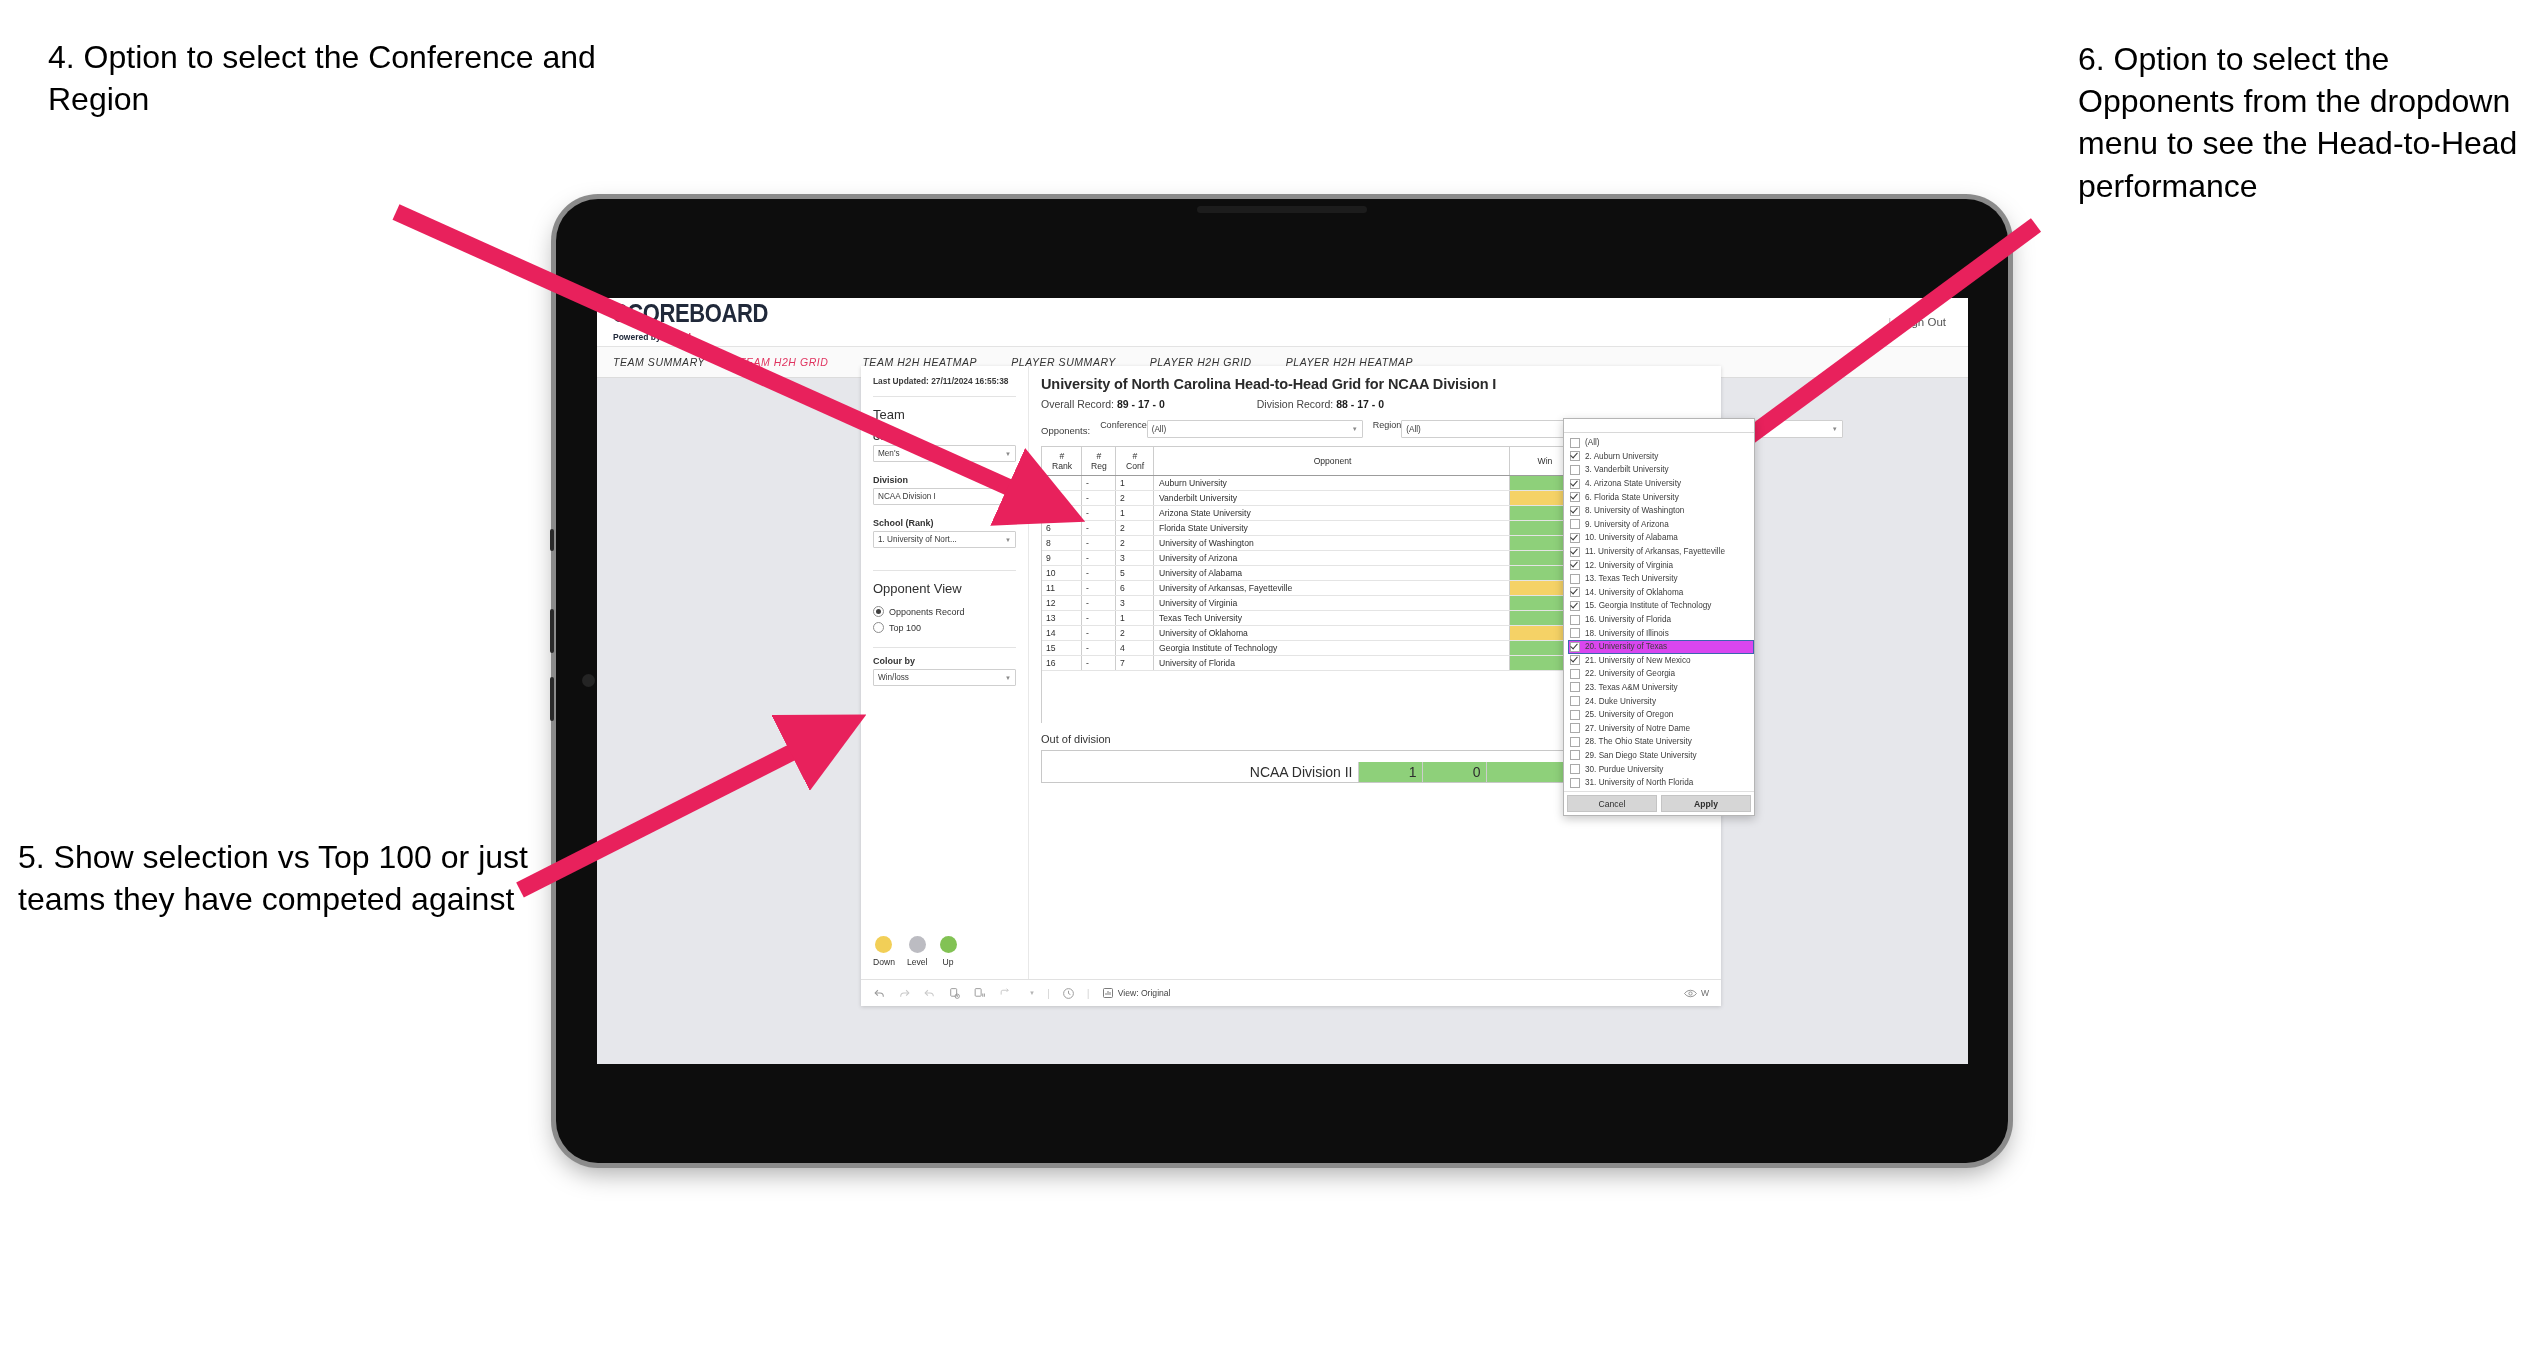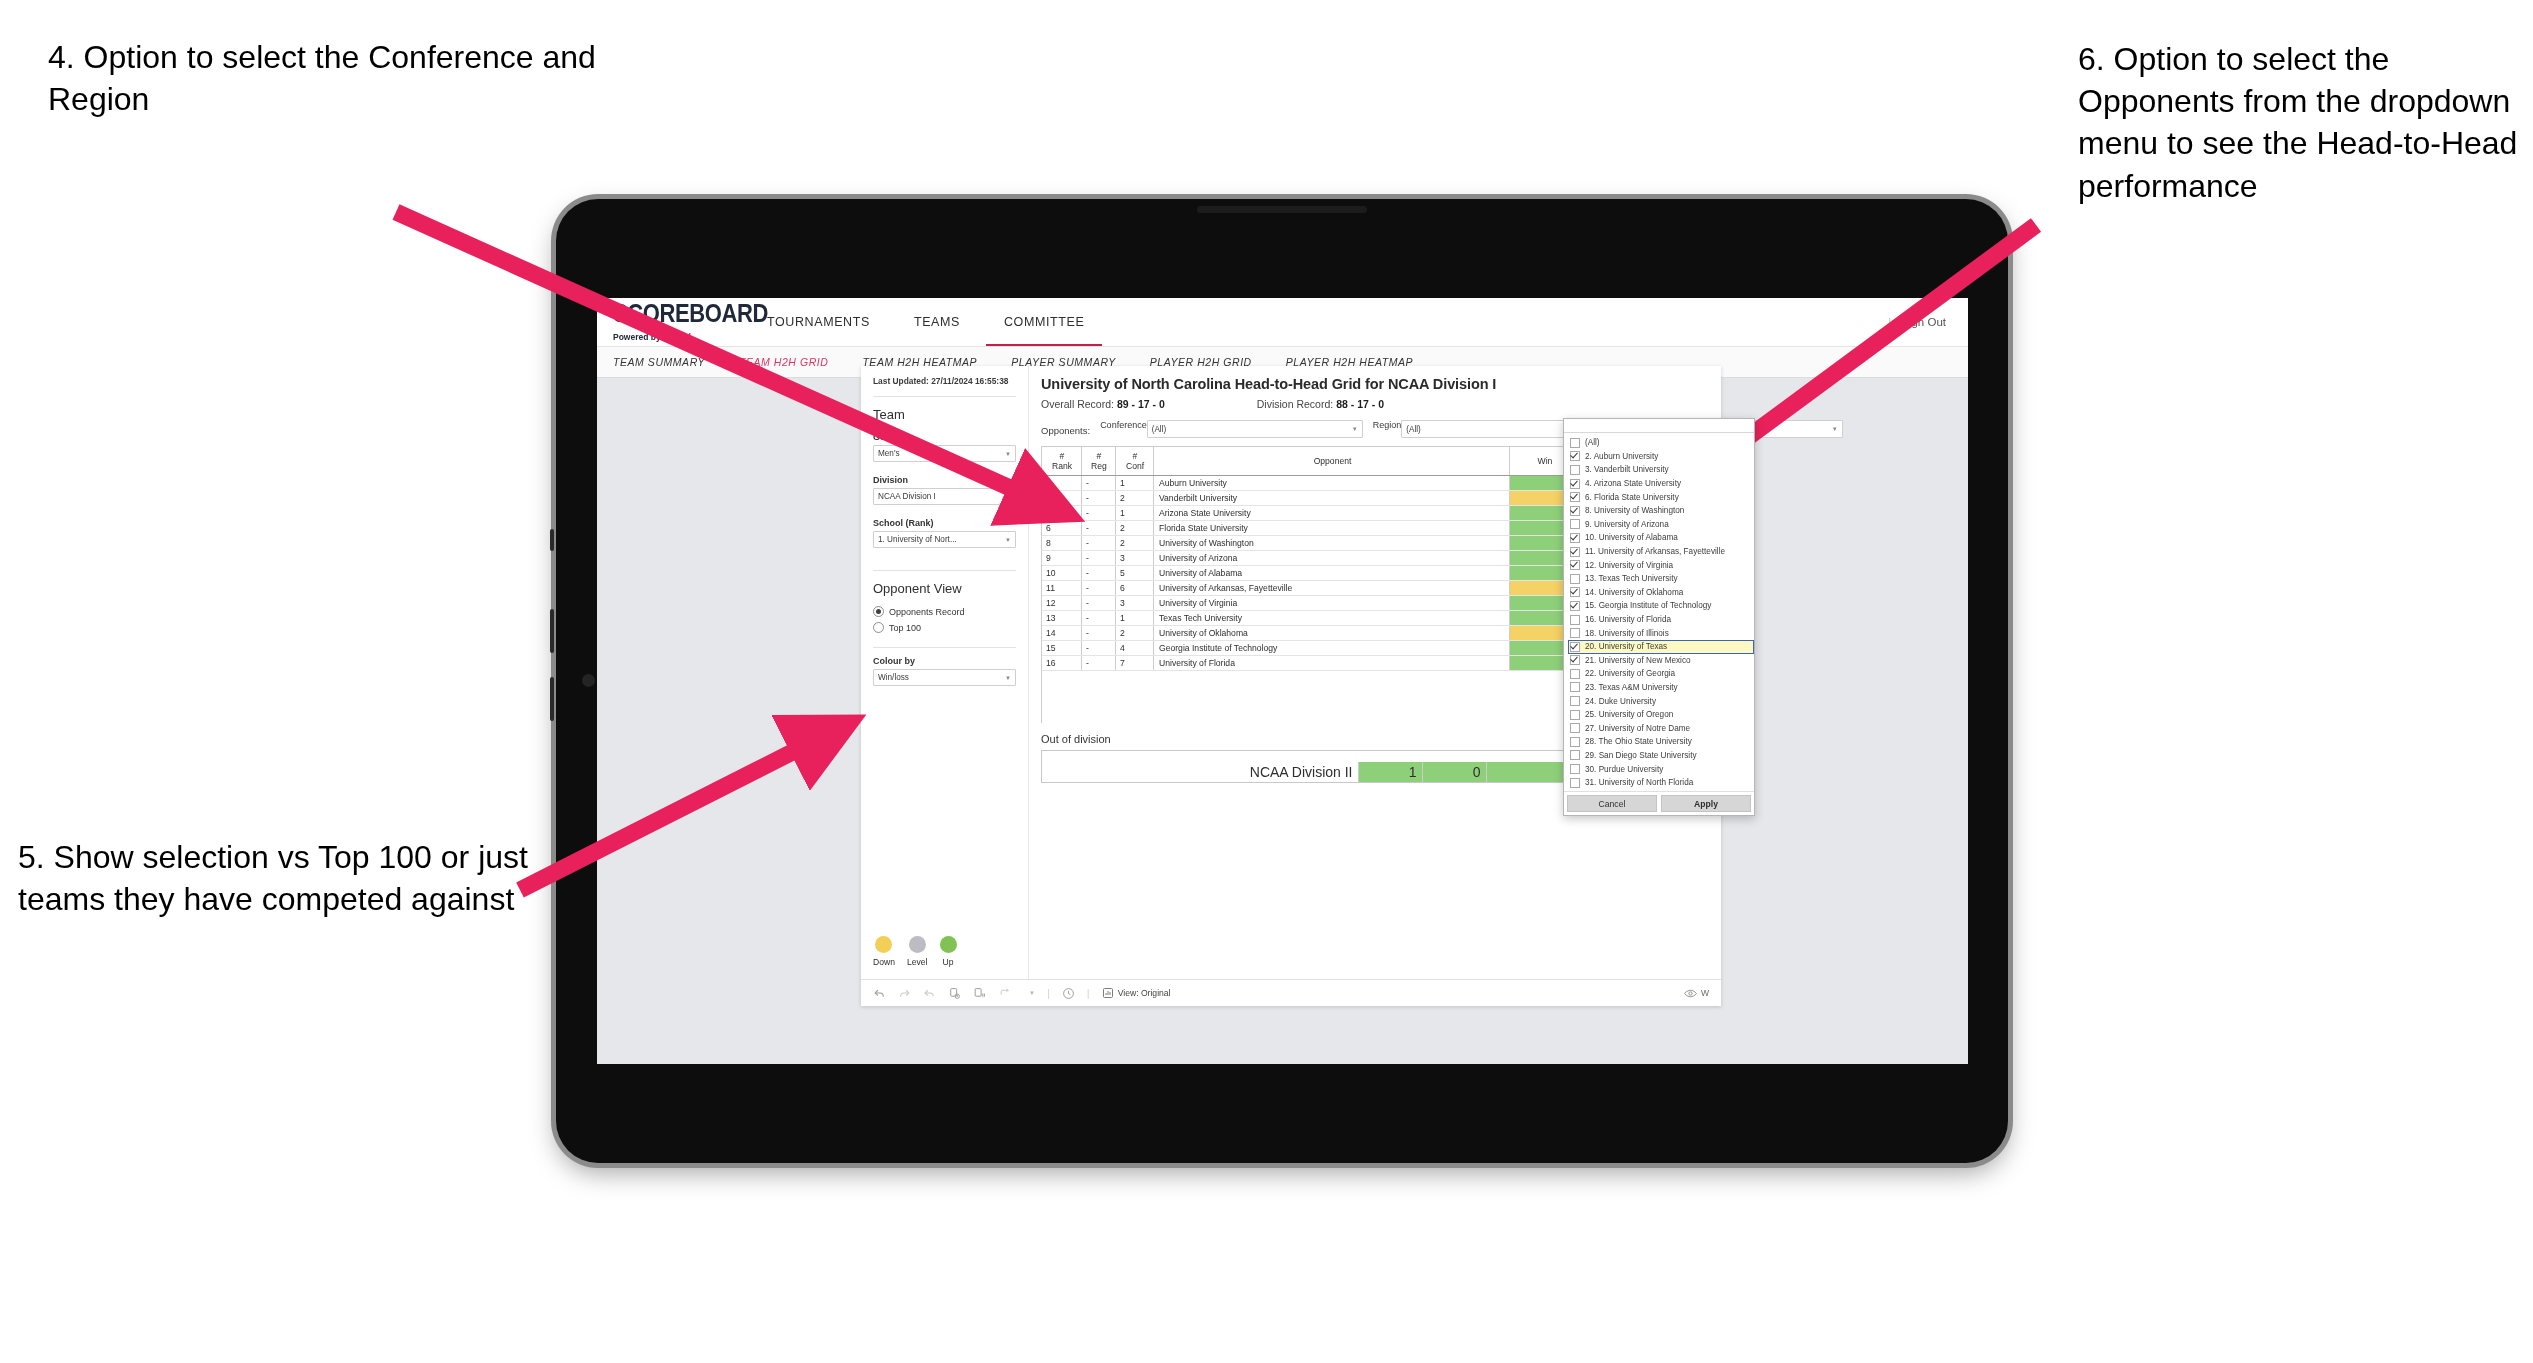--- a/index.html
+++ b/index.html
@@ -115,21 +115,21 @@
   table.ood td{padding:2px 3px;height:14px;box-sizing:border-box;border-right:1px solid #cdcdcd;}
 
   
   #opp-panel{
     position:absolute;left:534px;top:52px;width:190px;background:#fff;
     border:1px solid #b5b5b5;box-shadow:0 3px 9px rgba(0,0,0,.22);z-index:40;
   }
   #opp-panel-search{height:13px;border-bottom:1px solid #d8d8d8;}
   #opp-list{padding:3px 0 2px 4px;}
   .opt{display:flex;align-items:center;gap:5px;height:13.6px;font-size:8.2px;color:#3c3c3c;padding-left:2px;}
-  .opt.sel{background:#fef9c3;outline:1.5px solid #3b65b0;outline-offset:-1px;}
+  .opt.sel{background:#d946ef;outline:1.5px solid #3b65b0;outline-offset:-1px;}
   .cbx{width:8px;height:8px;border:1px solid #a9a9a9;background:#fff;flex:none;position:relative;}
   .cbx.on::after{content:"";position:absolute;left:1px;top:-1px;width:3px;height:6px;border:solid #3a3a3a;border-width:0 1.3px 1.3px 0;transform:rotate(42deg);}
   #opp-actions{display:flex;gap:4px;padding:3px;background:#fff;border-top:1px solid #e0e0e0;}
   .pbtn{flex:1;height:15px;background:#d6d6d6;border:1px solid #c4c4c4;font-size:8.6px;color:#2e2e2e;display:flex;align-items:center;justify-content:center;}
   .pbtn.primary{font-weight:700;}
 
   
   #viz-toolbar{height:26px;border-top:1px solid #e1e1e1;display:flex;align-items:center;padding:0 12px;gap:12px;color:#9a9a9a;font-size:11px;background:#fff;}
   #viz-toolbar .tsep{color:#d6d6d6;}
   #view-orig{display:flex;align-items:center;gap:4px;color:#444;font-size:8.6px;}
@@ -150,25 +150,20 @@
   <div class="side-btn" id="btn3"></div>
   <div id="cam"></div>
 
   <div id="screen">
 
     <div id="site-header">
       <div id="brand">
         <div id="brand-name">SCOREBOARD</div>
         <div id="brand-sub"><span>Powered by </span><em>Swood</em></div>
       </div>
-      <nav class="topnav">
-        <div class="topnav-item">TOURNAMENTS</div>
-        <div class="topnav-item">TEAMS</div>
-        <div class="topnav-item active">COMMITTEE</div>
-      </nav>
       <div id="header-right">
         <span class="hdr-sep">|</span>
         <span>Sign Out</span>
       </div>
     </div>
 
     <div id="subnav">
       <div class="subnav-item">TEAM SUMMARY</div>
       <div class="subnav-item active">TEAM H2H GRID</div>
       <div class="subnav-item">TEAM H2H HEATMAP</div>

